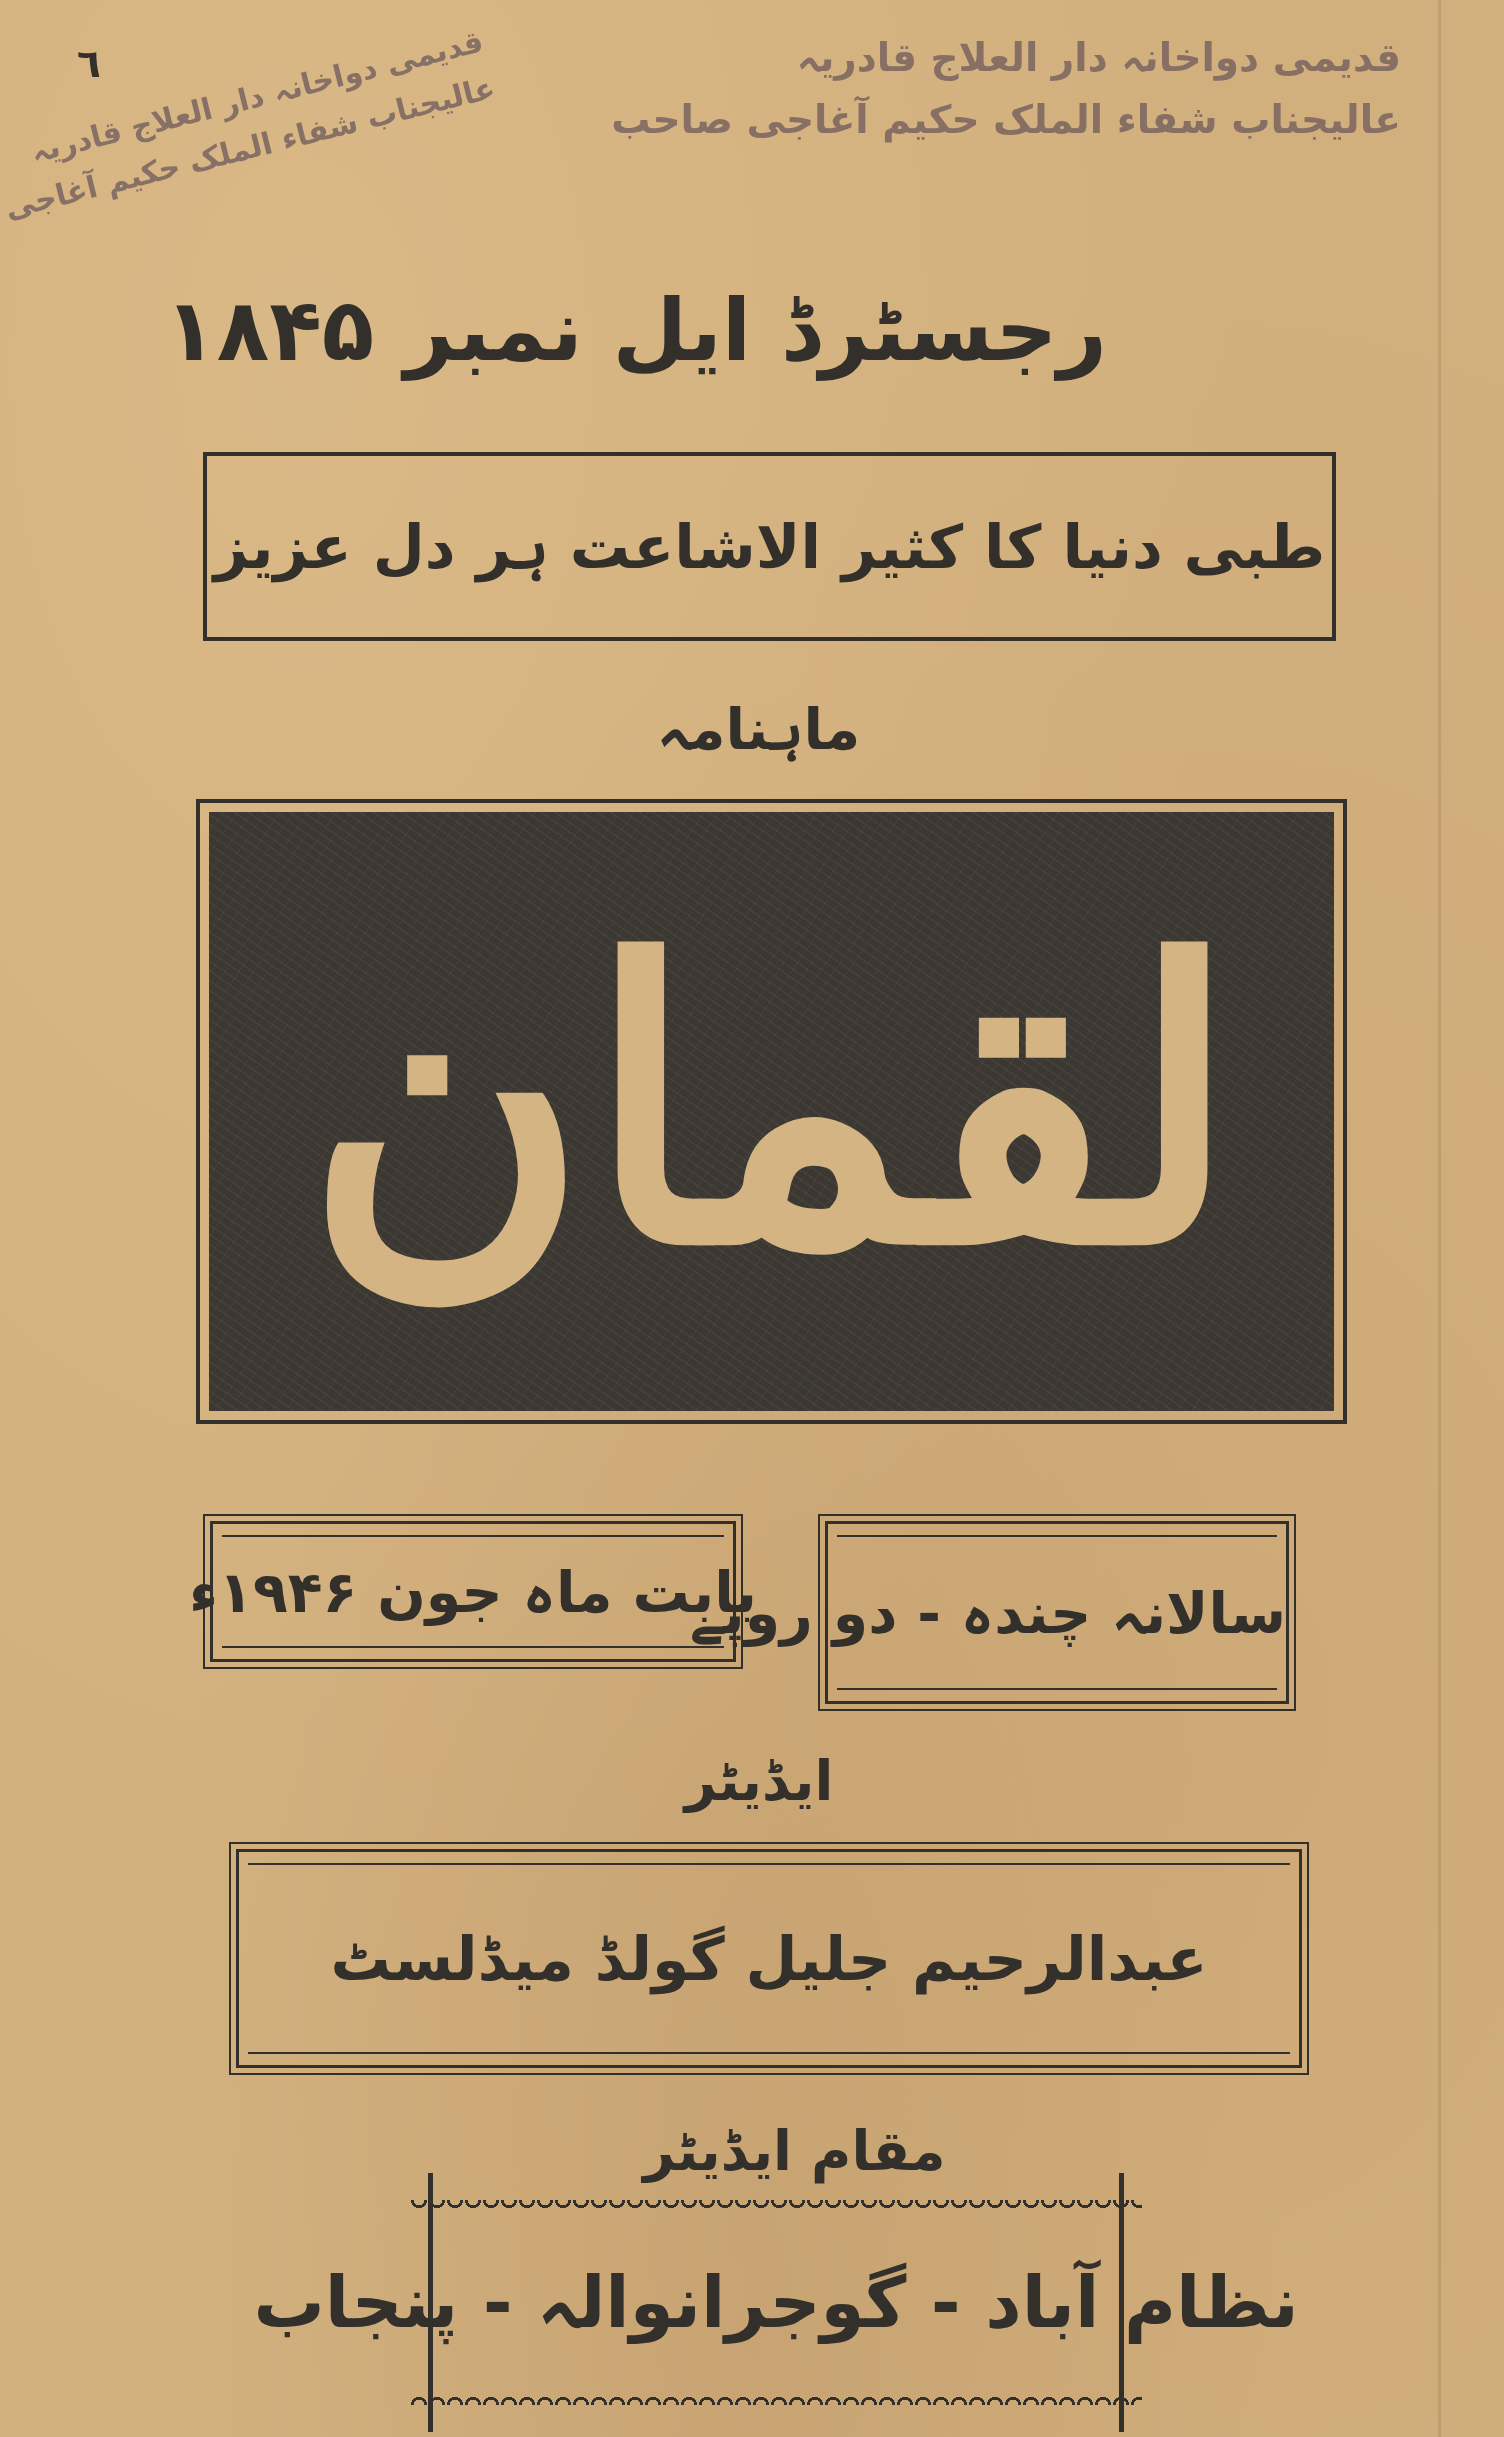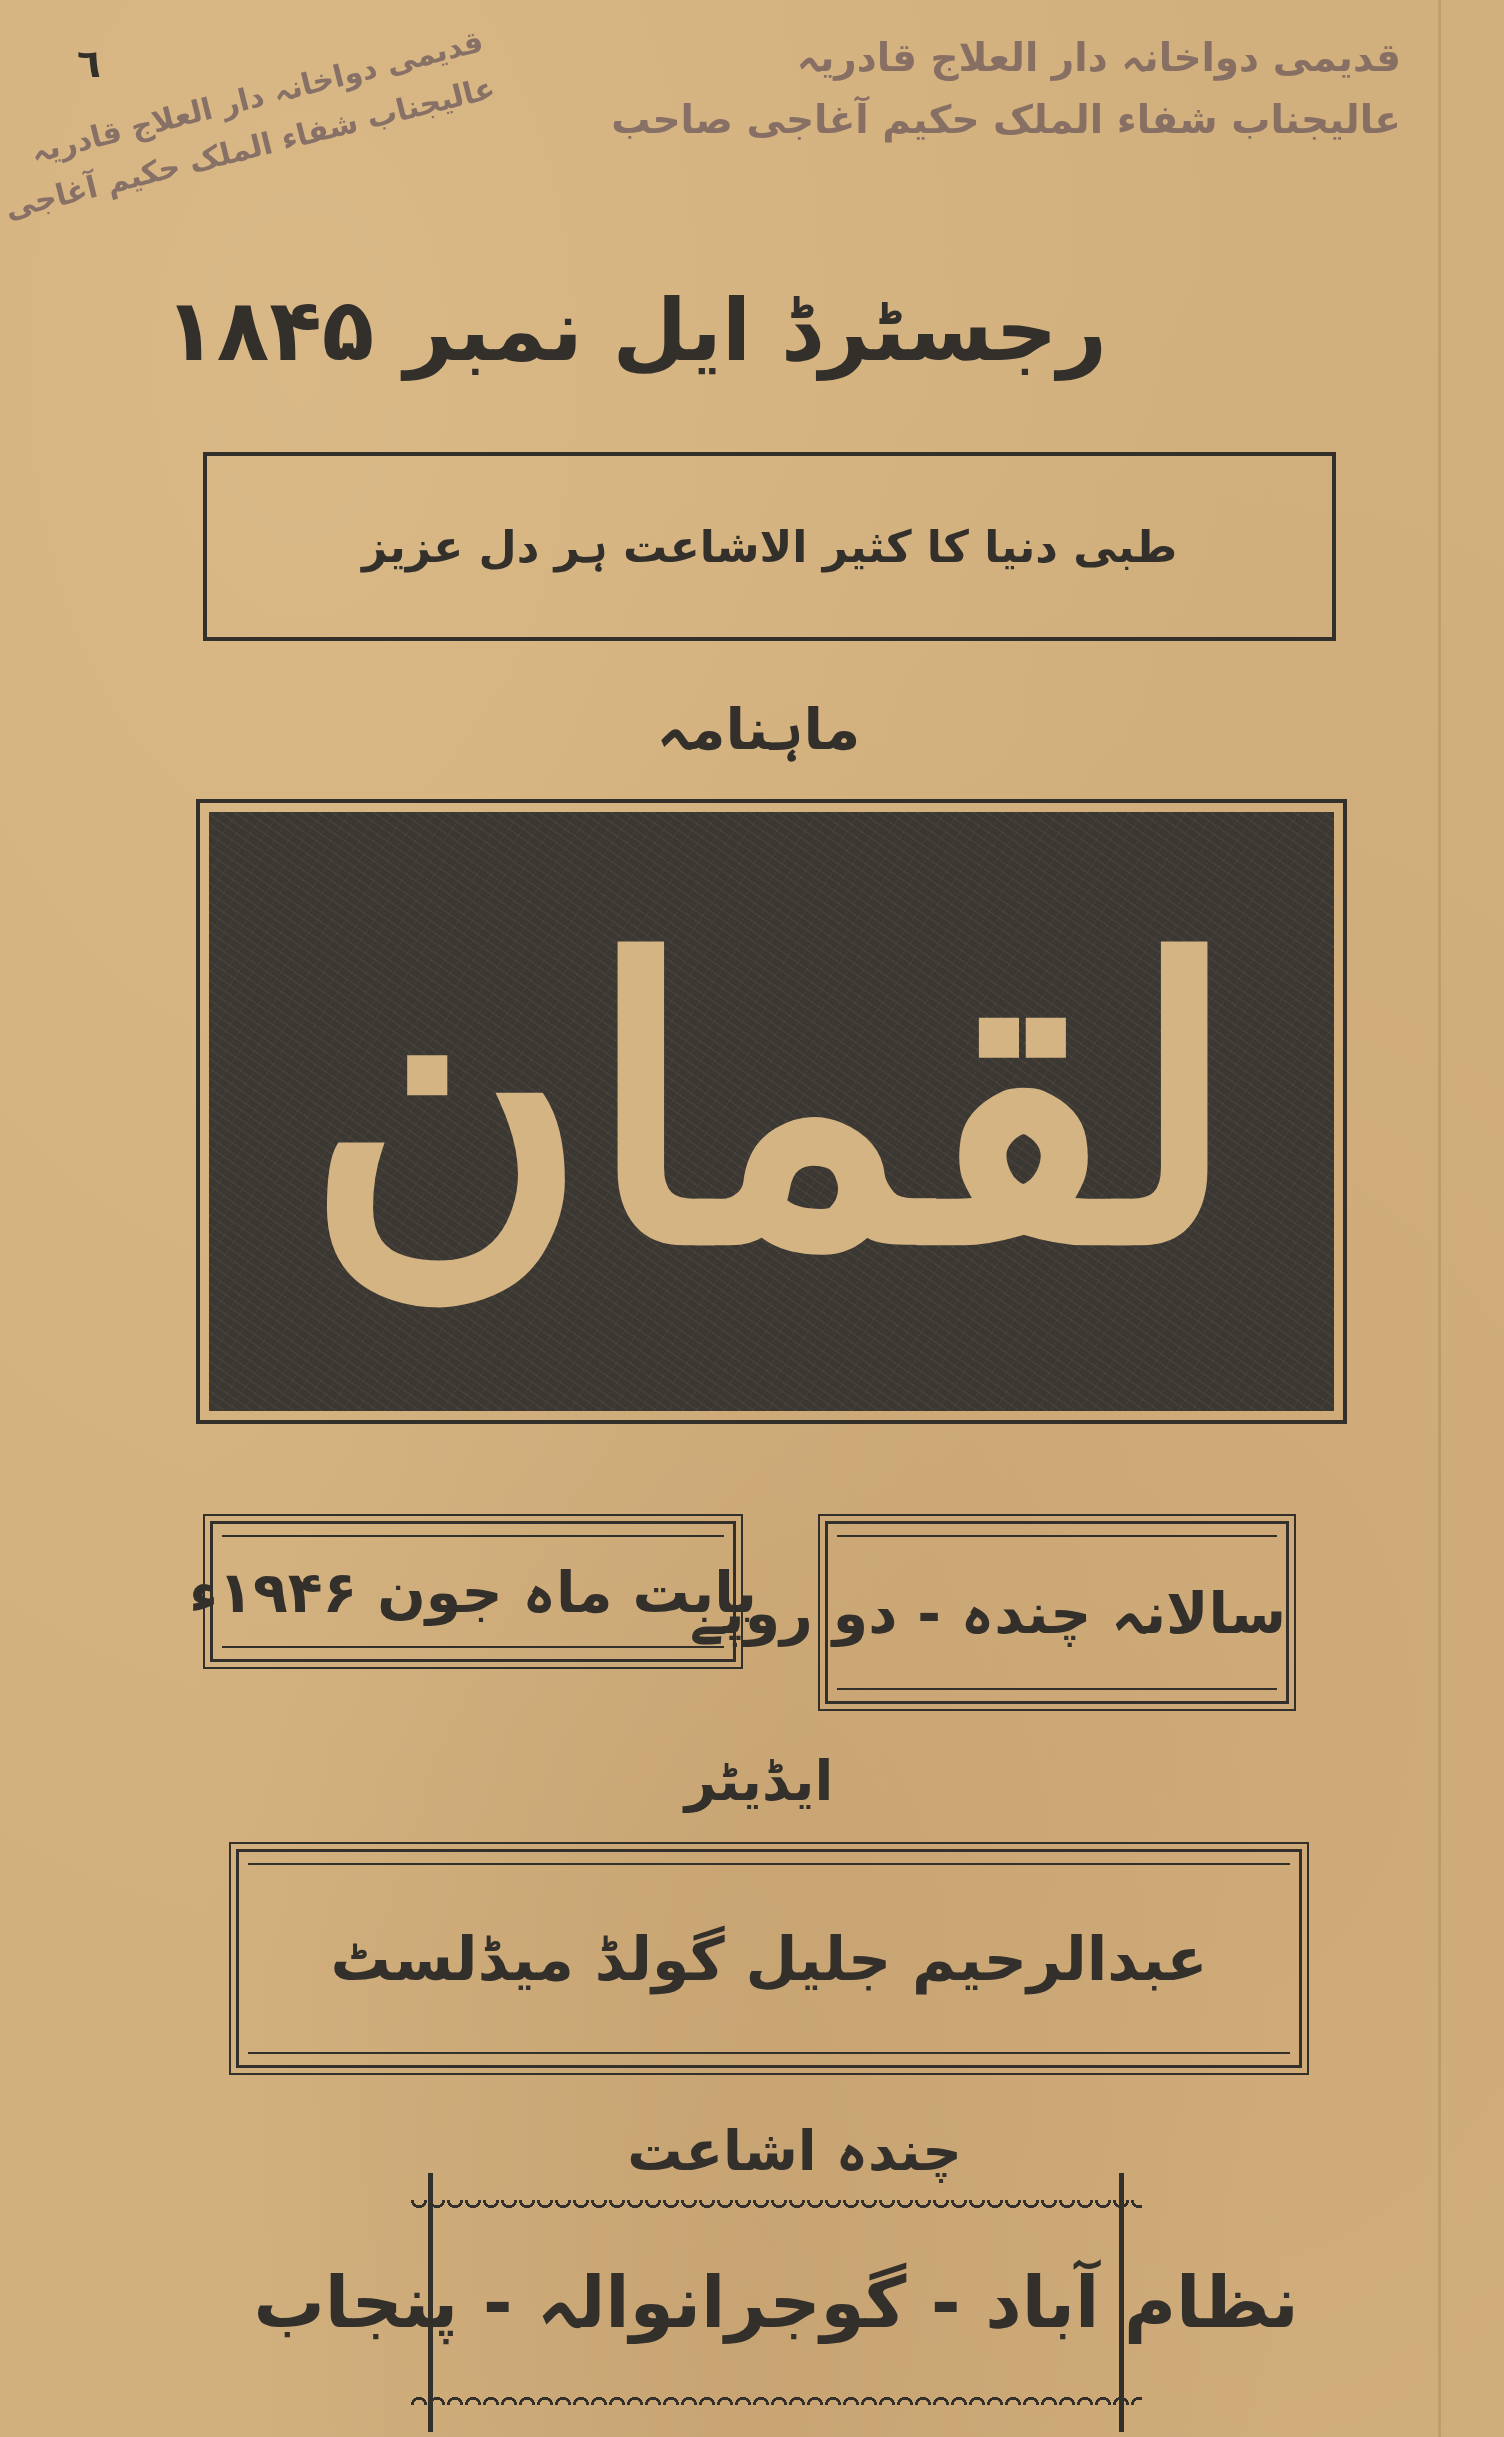--- a/index.html
+++ b/index.html
@@ -20,21 +20,21 @@
   .fold { position:absolute; top:0; bottom:0; width:2.7px; background:rgba(140,110,70,0.25); }
 
   .page-number { left:77px; top:41px; font-size:39px; font-weight:bold; }
 
   .stamp-right { left:830px; top:27px; font-size:39px; text-align:right; width:571px; }
   .stamp-left { left:9px; top:134px; font-size:30px; transform:rotate(-14deg); transform-origin:left top; text-align:right; width:482px; }
 
   .reg-number { left:393px; top:268px; width:714px; font-size:86px;margin-top:12px; }
 
   .tagline-box { left:203px; top:452px; width:1133px; height:189px; border:4.5px solid #33302b; box-sizing:border-box; display:flex; align-items:center; justify-content:center; }
-  .tagline-box span { font-size:44px; }
+  .tagline-box span { font-size:60px; }
 
   .monthly { left:571px; top:696px; width:375px; font-size:57px; }
 
   .masthead-outer { left:196px; top:799px; width:1151px; height:625px; border:4.5px solid #33302b; box-sizing:border-box; padding:9px; }
   .masthead-inner { width:100%; height:100%; background:#3b3833; position:relative; overflow:hidden; box-sizing:border-box;
     background-image: repeating-linear-gradient(35deg, rgba(210,176,126,0.06) 0 1.8px, transparent 1.8px 8px),
                       repeating-linear-gradient(-55deg, rgba(210,176,126,0.05) 0 0.9px, transparent 0.9px 11.6px); padding-left: 23px; }
   .masthead-title { position:absolute; left:0; right:0; top:50%; transform:translateY(-52%); font-size:384px; color:#d4b483; text-align:center; direction:rtl; font-family:"DejaVu Serif", serif; font-weight:bold; line-height:1; }
 
   .frame-box { box-sizing:border-box; border:3.6px solid #33302b; outline:2.7px solid #33302b; outline-offset:5.4px; display:flex; align-items:center; justify-content:center; }
@@ -98,21 +98,21 @@
 <div class="abs frame-box subscription-box">
   <span class="urdu ink">سالانہ چندہ - دو روپے</span>
 </div>
 
 <div class="abs urdu ink editor-label">ایڈیٹر</div>
 
 <div class="abs frame-box editor-box">
   <span class="urdu ink">عبدالرحیم جلیل گولڈ میڈلسٹ</span>
 </div>
 
-<div class="abs urdu ink place-label">چندہ اشاعت</div>
+<div class="abs urdu ink place-label">مقام ایڈیٹر</div>
 
 <div class="abs address-box">
   <div class="wave top"></div>
   <div class="wave bottom"></div>
   <div class="vbar l"></div>
   <div class="vbar r"></div>
   <div class="text urdu ink">نظام آباد - گوجرانوالہ - پنجاب</div>
 </div>
 
 

